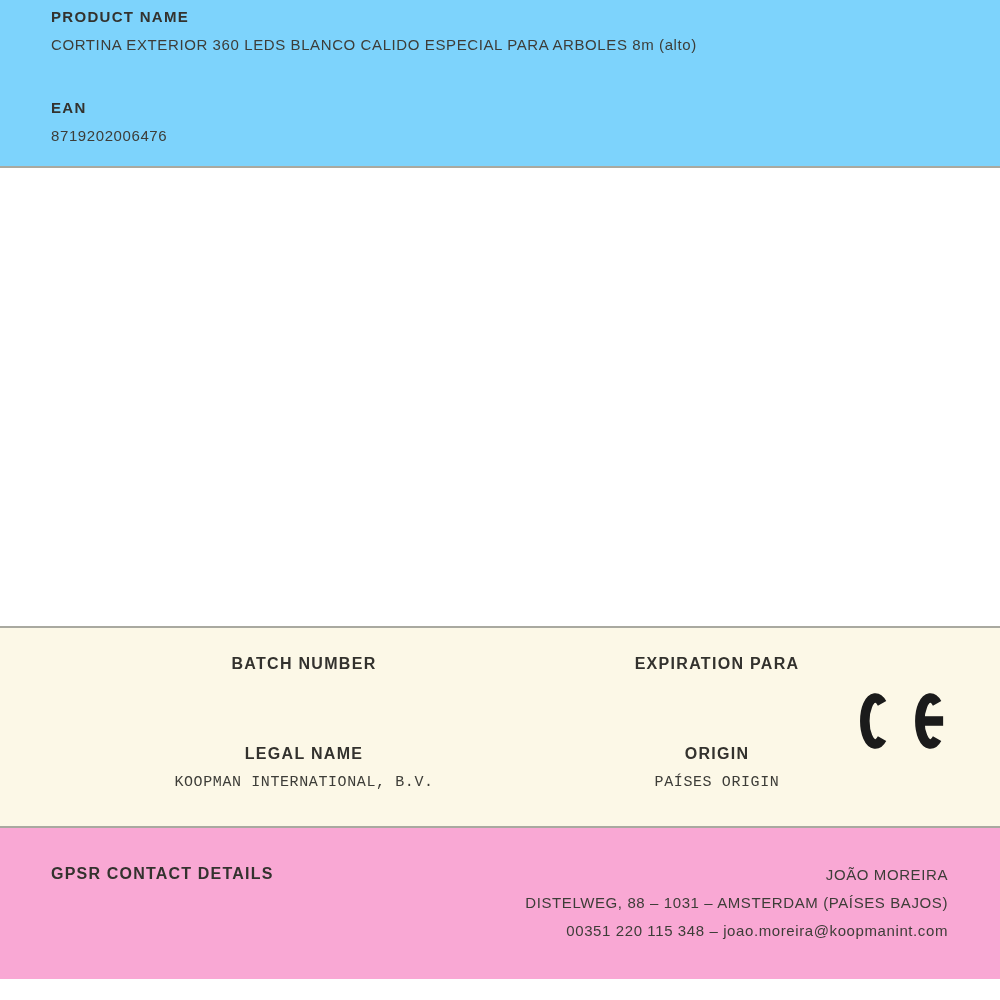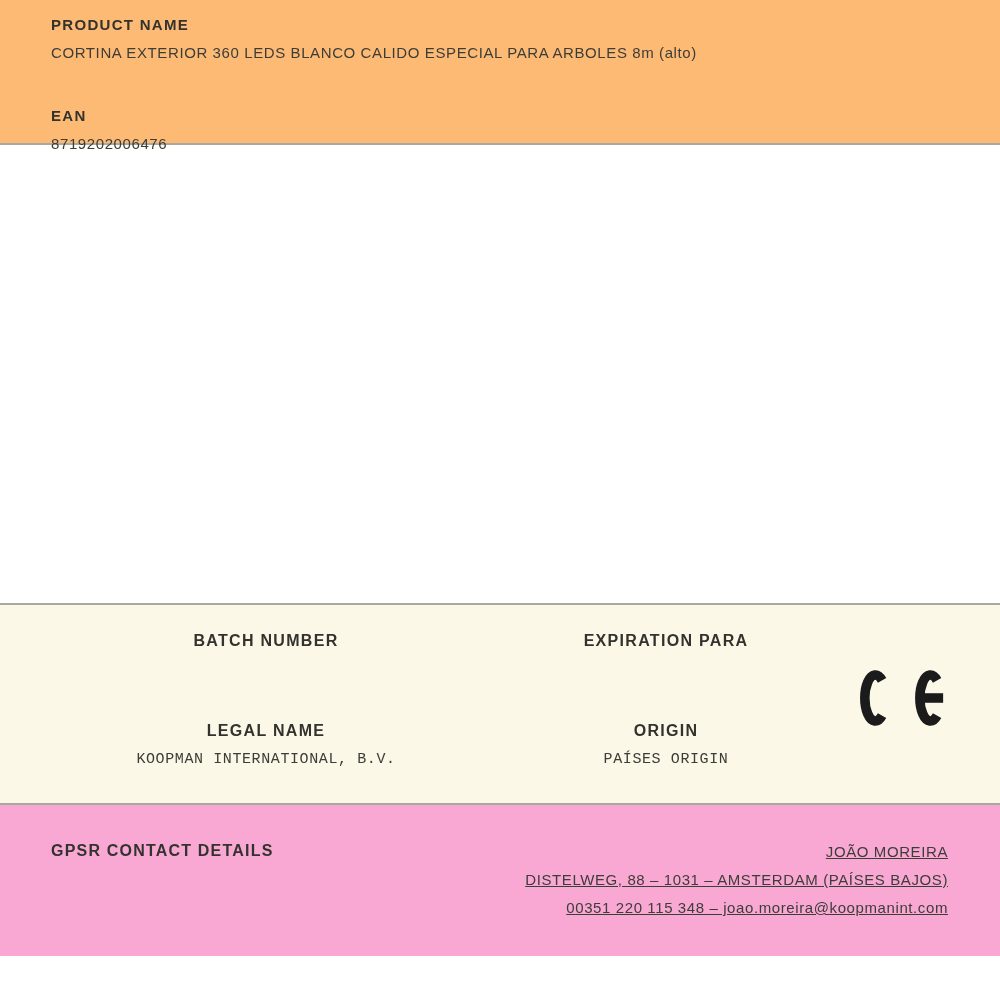--- a/index.html
+++ b/index.html
@@ -7,24 +7,24 @@
     width: 1000px;
     height: 1000px;
     font-family: "Liberation Sans", sans-serif;
     color: #3D3D38;
     background: #ffffff;
   }
   .page { width: 1000px; height: 1000px; overflow: hidden; }
 
   
   .sec-product {
-    height: 145px;
-    background: #fdba74;
+    height: 168px;
+    background: #7dd3fc;
     border-bottom: 2px solid #A9A9A0;
-    padding: 15px 51px 0 51px;
+    padding: 7px 51px 0 51px;
   }
   .sec-spacer {
     height: 460px;
     background: #ffffff;
     border-bottom: 2px solid #A9A9A0;
   }
   .sec-batch {
     height: 200px;
     background: #FCF8E7;
     border-bottom: 2px solid #A9A9A0;
@@ -48,21 +48,21 @@
   .val {
     font-size: 15px;
     letter-spacing: 0.6px;
     line-height: 20px;
     color: #3D3D38;
   }
   .sec-product .field-ean { margin-top: 43px; }
   .sec-product .val { margin-top: 8px; }
 
   
-  .cols { display: flex; padding-left: 66px; }
+  .cols { display: flex; padding-left: 104px; gap: 13px; }
   .col { width: 400px; text-align: center; }
   .col .lbl { font-size: 16px; }
   .row2 { margin-top: 70px; }
   .col .val { margin-top: 9px; font-family: Liberation Mono, monospace; }
 
   .ce-wrap {
     position: absolute;
     top: 64px;
     right: 54px;
     width: 86px;
@@ -79,21 +79,20 @@
     color: #33322E;
     white-space: nowrap;
   }
   .contact-block { text-align: right; }
   .contact-line {
     font-size: 15px;
     letter-spacing: 0.6px;
     line-height: 28px;
     color: #3D3D38;
     white-space: nowrap;
-    text-decoration: underline;
   }
 </style>
 </head>
 <body>
 
 <div class="page">
 
   <div class="sec-product">
     <div class="field">
       <div class="lbl">PRODUCT NAME</div>

